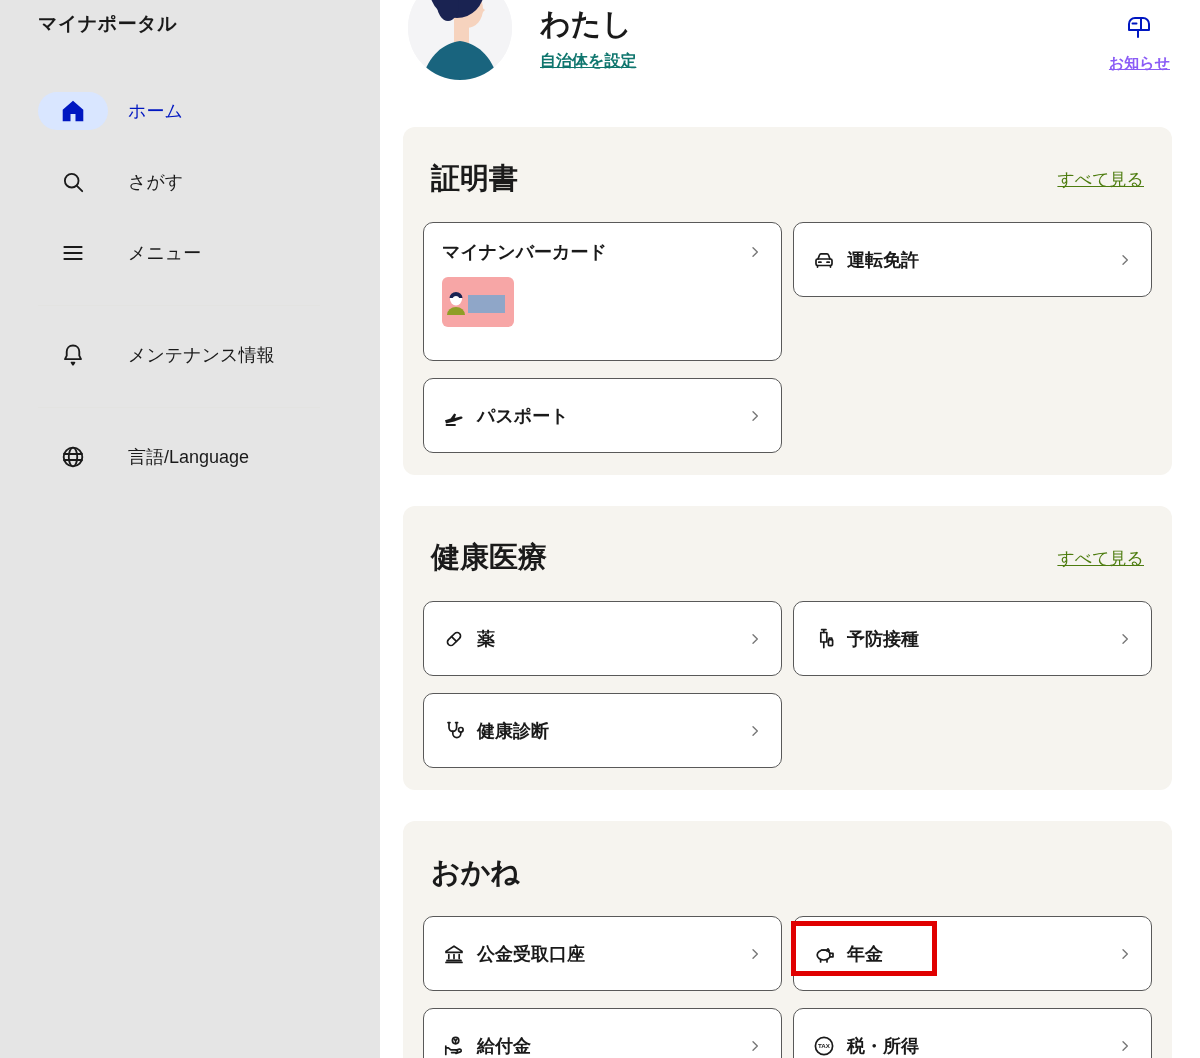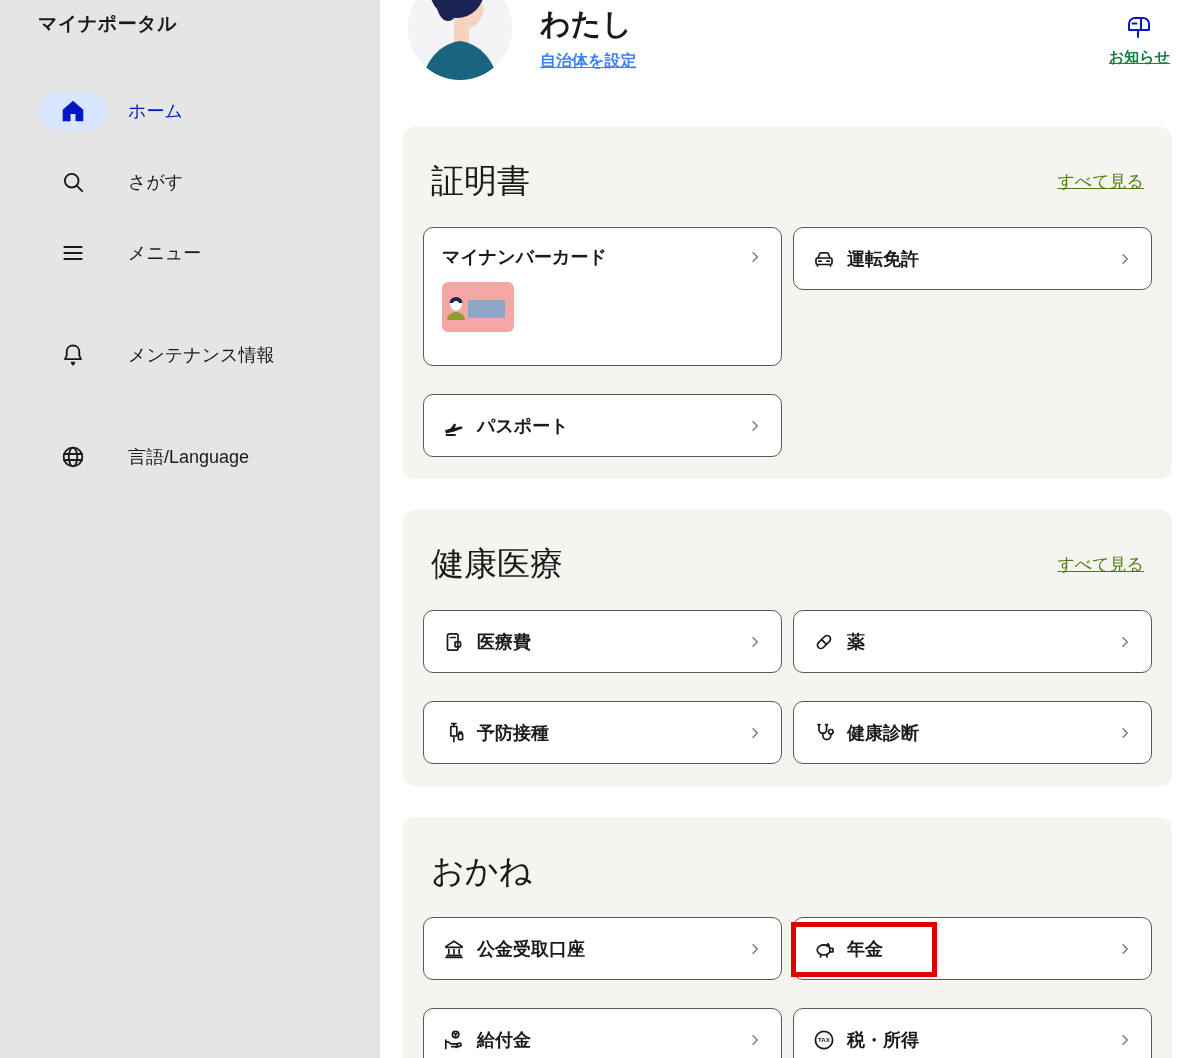--- a/index.html
+++ b/index.html
@@ -20,34 +20,34 @@
 
   
   .main { position:absolute; left:403px; top:0; width:769px; }
 
   .profile { position:relative; height:112px; }
   .avatar { position:absolute; left:5px; top:-24px; width:104px; height:104px; border-radius:50%;
     overflow:hidden; background:#F4F4F6; }
   .profile-info { position:absolute; left:137px; top:6px; }
   .profile-name { font-size:30px; font-weight:700; line-height:1.2; }
   .muni-link { display:inline-block; margin-top:9px; font-size:16px; font-weight:700;
-    color:#3b82f6; text-decoration:underline; cursor:pointer; }
+    color:#0f766e; text-decoration:underline; cursor:pointer; }
   .notify { position:absolute; right:2px; top:14px; display:flex; flex-direction:column;
     align-items:center; cursor:pointer; }
-  .notify-label { margin-top:4px; font-size:15px; font-weight:700; color:#15803d; text-decoration:underline; }
+  .notify-label { margin-top:10px; font-size:15px; font-weight:700; color:#8b5cf6; text-decoration:underline; }
 
   .panel { background:#F6F4EF; border-radius:12px; padding:32px 20px 22px; margin-bottom:31px; }
   .main .panel:first-of-type { margin-top:15px; }
   .panel-header { display:flex; justify-content:space-between; align-items:center; margin:0 8px 23px; }
-  .panel-title { font-size:33px; font-weight:400; }
+  .panel-title { font-size:29px; font-weight:700; }
   .see-all { font-size:17px; font-weight:400; color:#4d7c0f; text-decoration:underline; cursor:pointer; }
 
-  .cards { display:grid; grid-template-columns:1fr 1fr; gap:28px 11px; }
+  .cards { display:grid; grid-template-columns:1fr 1fr; gap:17px 11px; }
   .card { background:#fff; border:1px solid #595959; border-radius:10px; position:relative; cursor:pointer; }
-  .card.simple { height:63px; display:flex; align-items:center; padding:0 18px;text-align:right; }
+  .card.simple { height:75px; display:flex; align-items:center; padding:0 18px;text-align:right; }
   .card.feature { height:139px; padding:17px 18px; }
   .card-top { display:flex; justify-content:space-between; align-items:center; }
   .card-label { font-size:18px; font-weight:700; }
   .card.simple .card-label { margin-left:11px; }
   .card.simple .chevron { margin-left:auto; }
   .card-graphic { margin-top:13px; }
   .card-icon { display:flex; align-items:center; flex:0 0 auto; }
   .chevron { display:flex; align-items:center; }
 
   .highlight-box { position:absolute; left:-3px; top:4px; width:146px; height:55px;
@@ -196,36 +196,20 @@
       </section>
       <section class="panel">
         <div class="panel-header">
           <h2 class="panel-title">健康医療</h2>
           <a class="see-all">すべて見る</a>
         </div>
         <div class="cards">
           <div class="card simple">
             <span class="card-icon">
               <svg width="24" height="24" viewBox="0 0 24 24" fill="none" stroke="#1A1A1A" stroke-width="1.7" stroke-linecap="round" stroke-linejoin="round">
-                <rect x="5.5" y="3.8" width="10.5" height="16.4" rx="1.8"></rect>
-                <path d="M8.3 7.5 h5"></path>
-                <rect x="13" y="11.8" width="5.5" height="5" rx="0.8" fill="#fff"></rect>
-                <path d="M15.7 13.2 v2.2"></path>
-              </svg>
-            </span>
-            <span class="card-label">医療費</span>
-            <span class="chevron">
-              <svg width="16" height="16" viewBox="0 0 24 24" fill="none" stroke="#767676" stroke-width="2" stroke-linecap="round" stroke-linejoin="round">
-                <path d="M9 5.5 L15.5 12 9 18.5"></path>
-              </svg>
-            </span>
-          </div>
-          <div class="card simple">
-            <span class="card-icon">
-              <svg width="24" height="24" viewBox="0 0 24 24" fill="none" stroke="#1A1A1A" stroke-width="1.7" stroke-linecap="round" stroke-linejoin="round">
                 <g transform="rotate(45 12 12)">
                   <rect x="8.6" y="4.2" width="6.8" height="15.6" rx="3.4"></rect>
                   <path d="M8.6 12 h6.8"></path>
                 </g>
               </svg>
             </span>
             <span class="card-label">薬</span>
             <span class="chevron">
               <svg width="16" height="16" viewBox="0 0 24 24" fill="none" stroke="#767676" stroke-width="2" stroke-linecap="round" stroke-linejoin="round">
                 <path d="M9 5.5 L15.5 12 9 18.5"></path>

